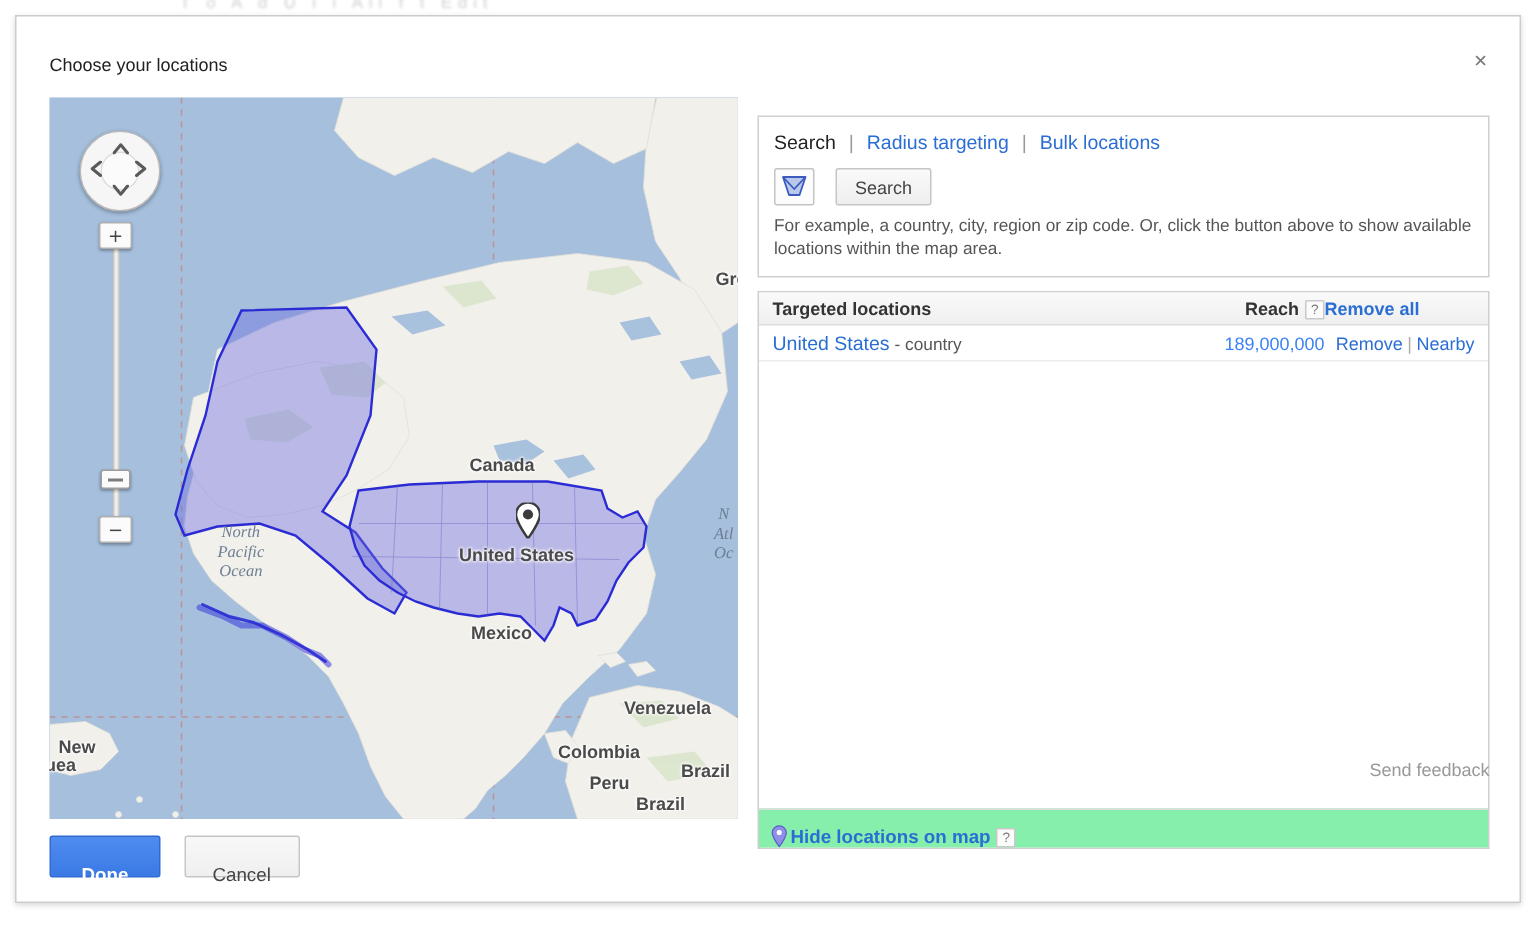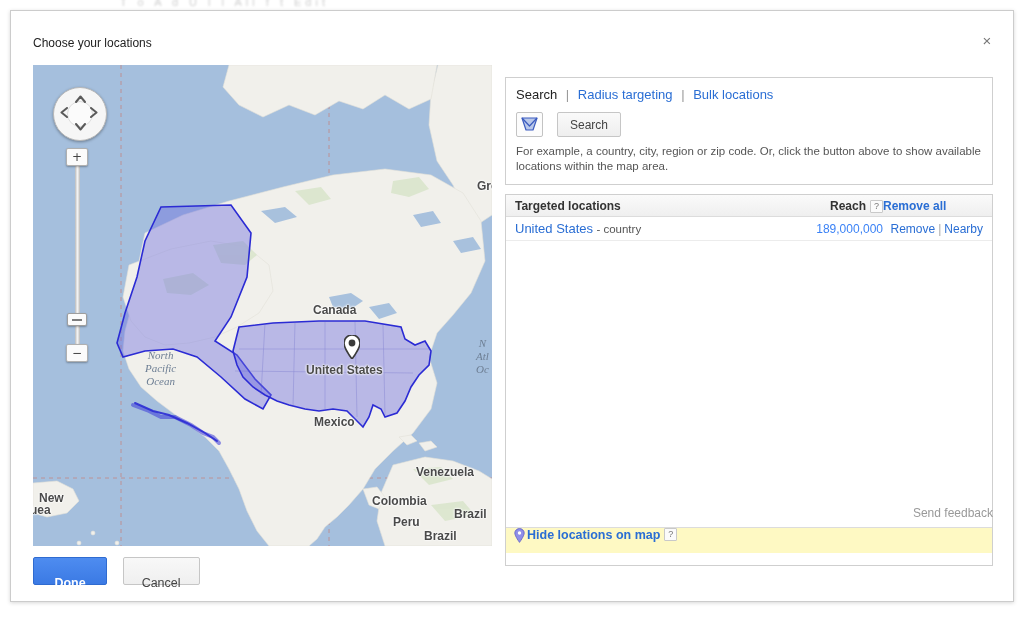--- a/index.html
+++ b/index.html
@@ -347,26 +347,26 @@
   .loc-row .c-name { flex: 1; }
   .loc-row .c-reach { width: 150px; text-align: right; color: #3b82f6; }
   .loc-row .c-actions { width: 100px; text-align: right; }
   .loc-name-link { color: #2a6ed4; cursor: pointer; font-size: 13px; }
   .loc-type { color: #555; font-size: 11.5px; }
   .row-link { color: #2a6ed4; cursor: pointer; }
   .row-sep { color: #aaa; margin: 0 3px; }
 
   .loc-footer {
     position: absolute;
-    left: 0; right: 0; bottom: 12px;
+    left: 0; right: 0; bottom: 0;
     height: 26px;
     border-top: 1px solid #dcdcdc;
-    background: #fef9c3;
+    background: #86efac;
     display: flex;
-    align-items: flex-start;
+    align-items: flex-end;
     padding-left: 8px;
     box-sizing: border-box;
   }
   .hide-link {
     color: #2a6ed4;
     font-weight: bold;
     font-size: 12.5px;
     cursor: pointer;
   }
 

